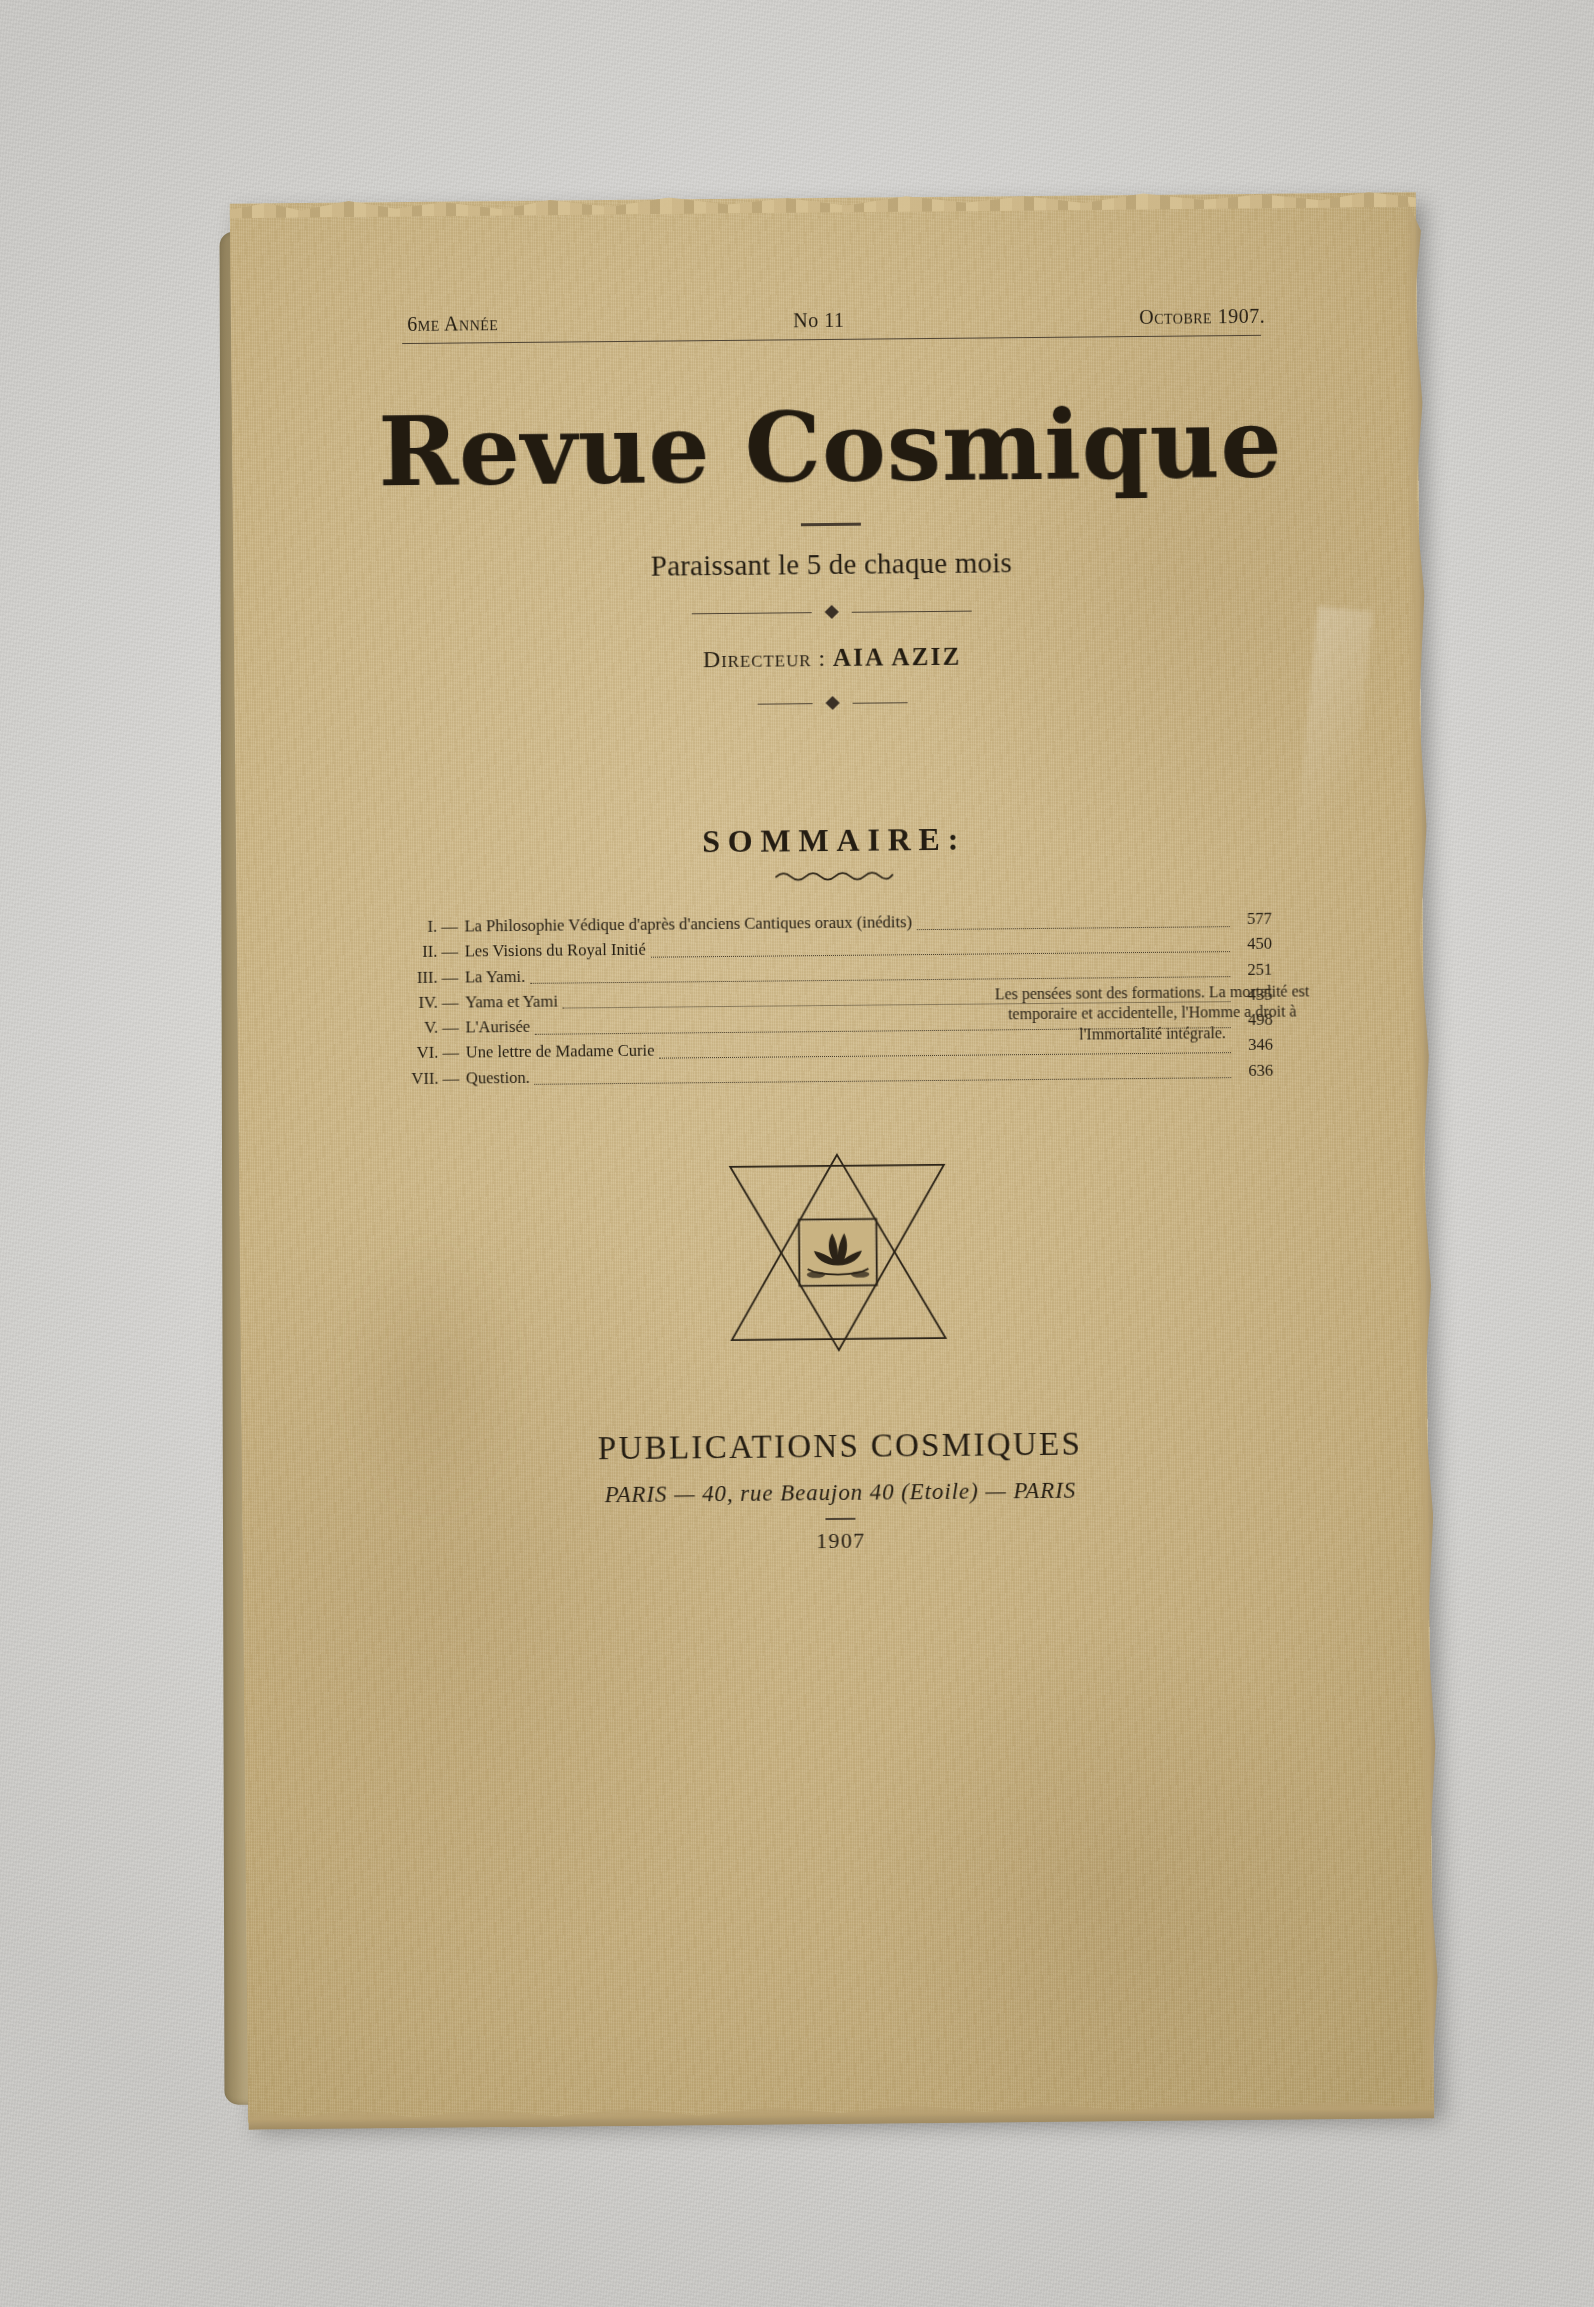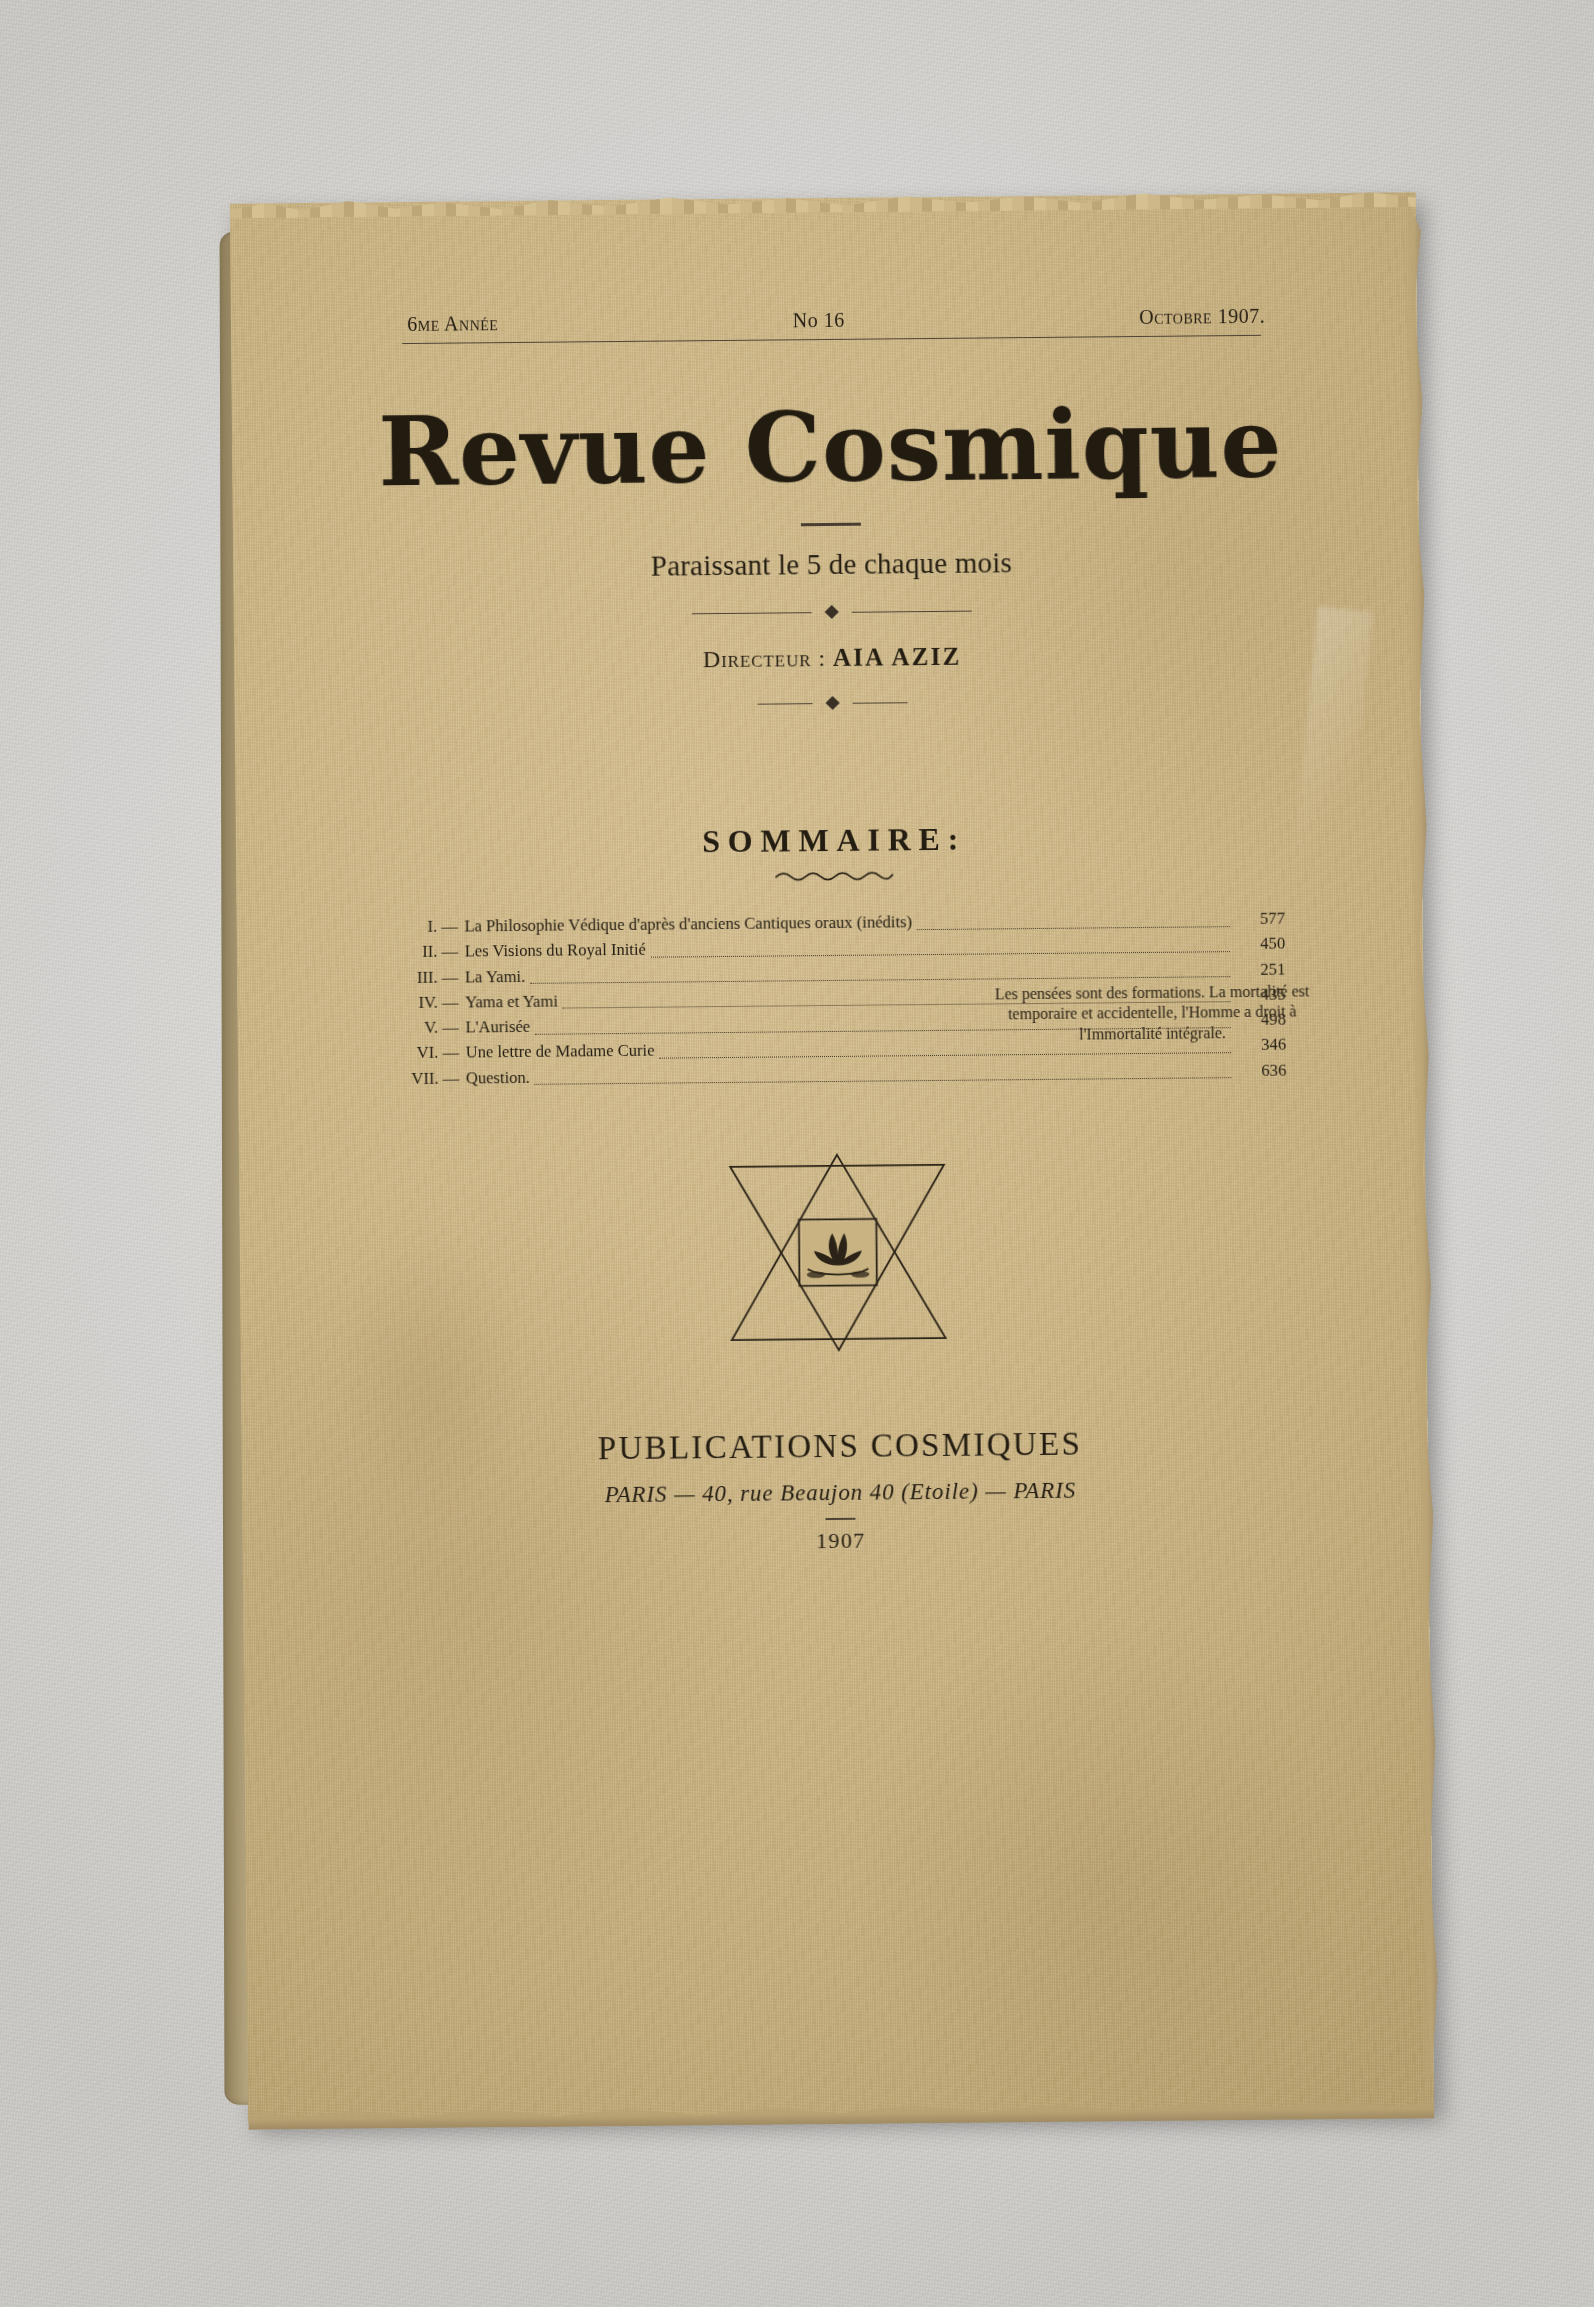--- a/index.html
+++ b/index.html
@@ -237,21 +237,21 @@
   .toc-title { flex: 0 0 auto; }
   .toc-dots {
     flex: 1 1 auto;
     overflow: hidden;
     margin: 0 4.6px 4.6px;
     border-bottom: 1.4px dotted #2e2619;
     opacity: .85;
   }
   .toc-page {
     width: 51px;
-    text-align: right;
+    text-align: center;
     flex: 0 0 auto;
   }
 
   #emblem {
     margin: 55px auto 0;
     width: 258px; height: 221px;
     position: relative;
   }
   #emblem svg { display: block; }
 
@@ -297,21 +297,21 @@
     <div id="edge-top"></div>
     <div id="edge-right"></div>
     <div id="edge-bottom"></div>
     <div id="crease-right"></div>
     <div id="crease-left"></div>
 
     <div id="content" class="ink">
 
       <div class="hdr-row">
         <span class="smallcaps">6me Année</span>
-        <span>No 16</span>
+        <span>No 11</span>
         <span class="smallcaps">Octobre 1907.</span>
       </div>
       <div class="rule-top"></div>
 
       <div id="main-title">Revue Cosmique</div>
 
       <div class="short-rule"></div>
 
       <div id="subtitle">Paraissant le 5 de chaque mois</div>
 

